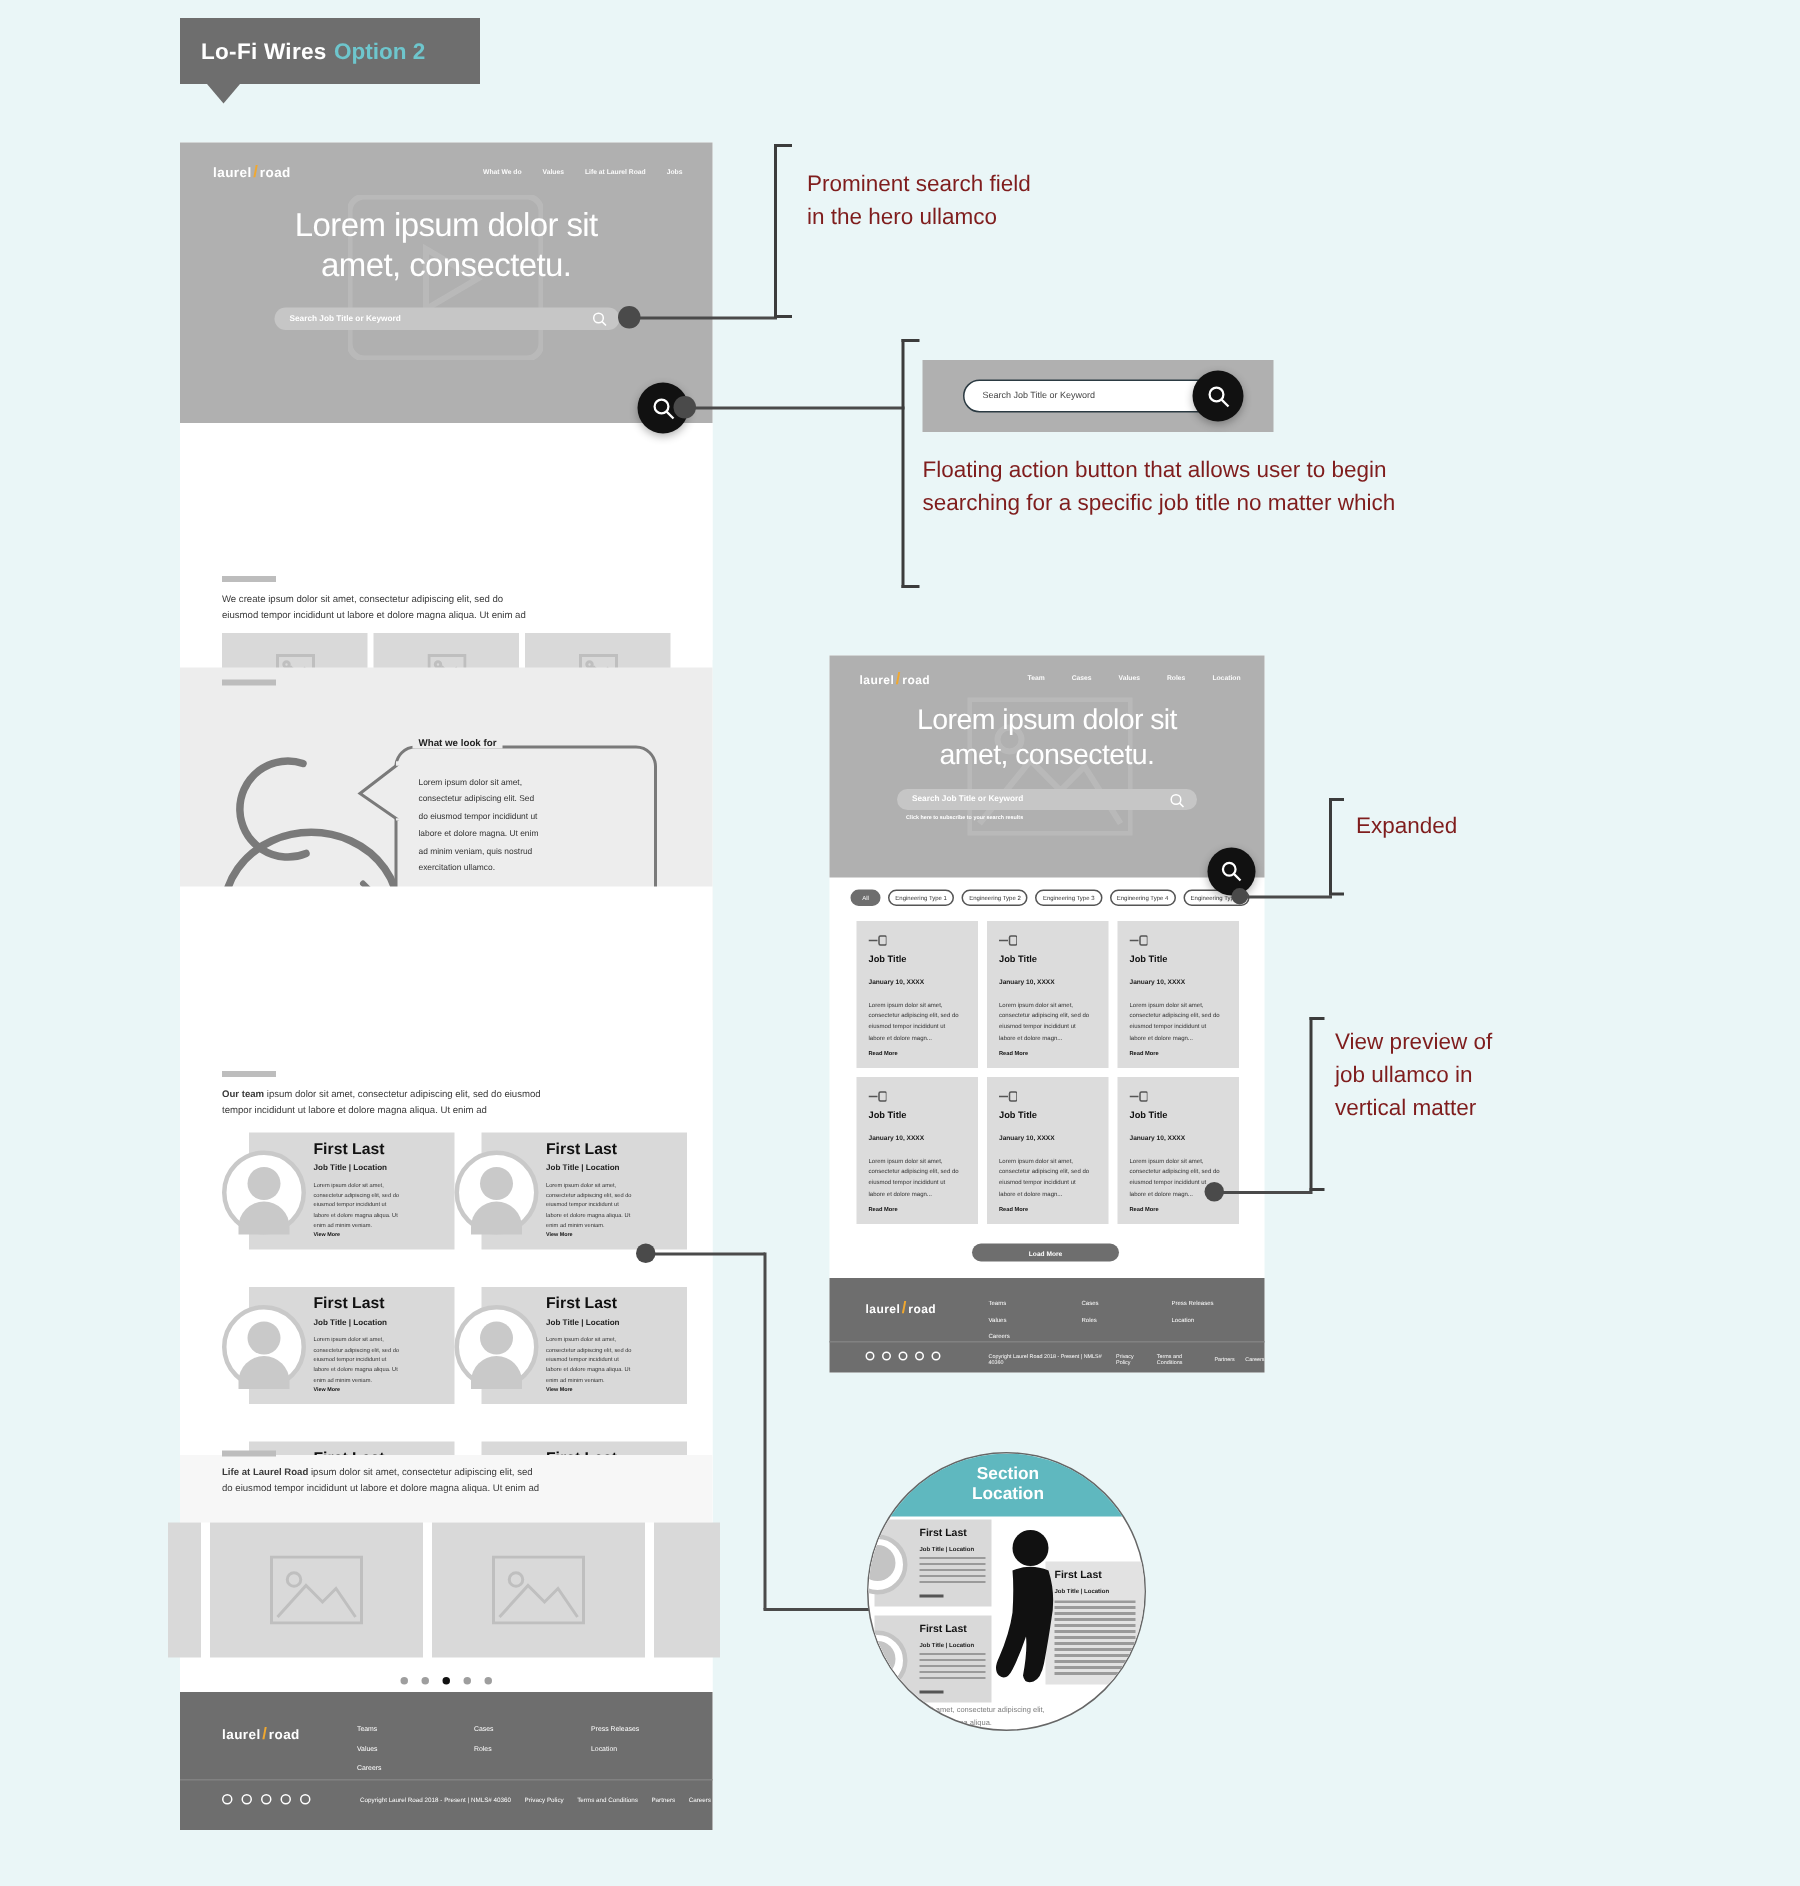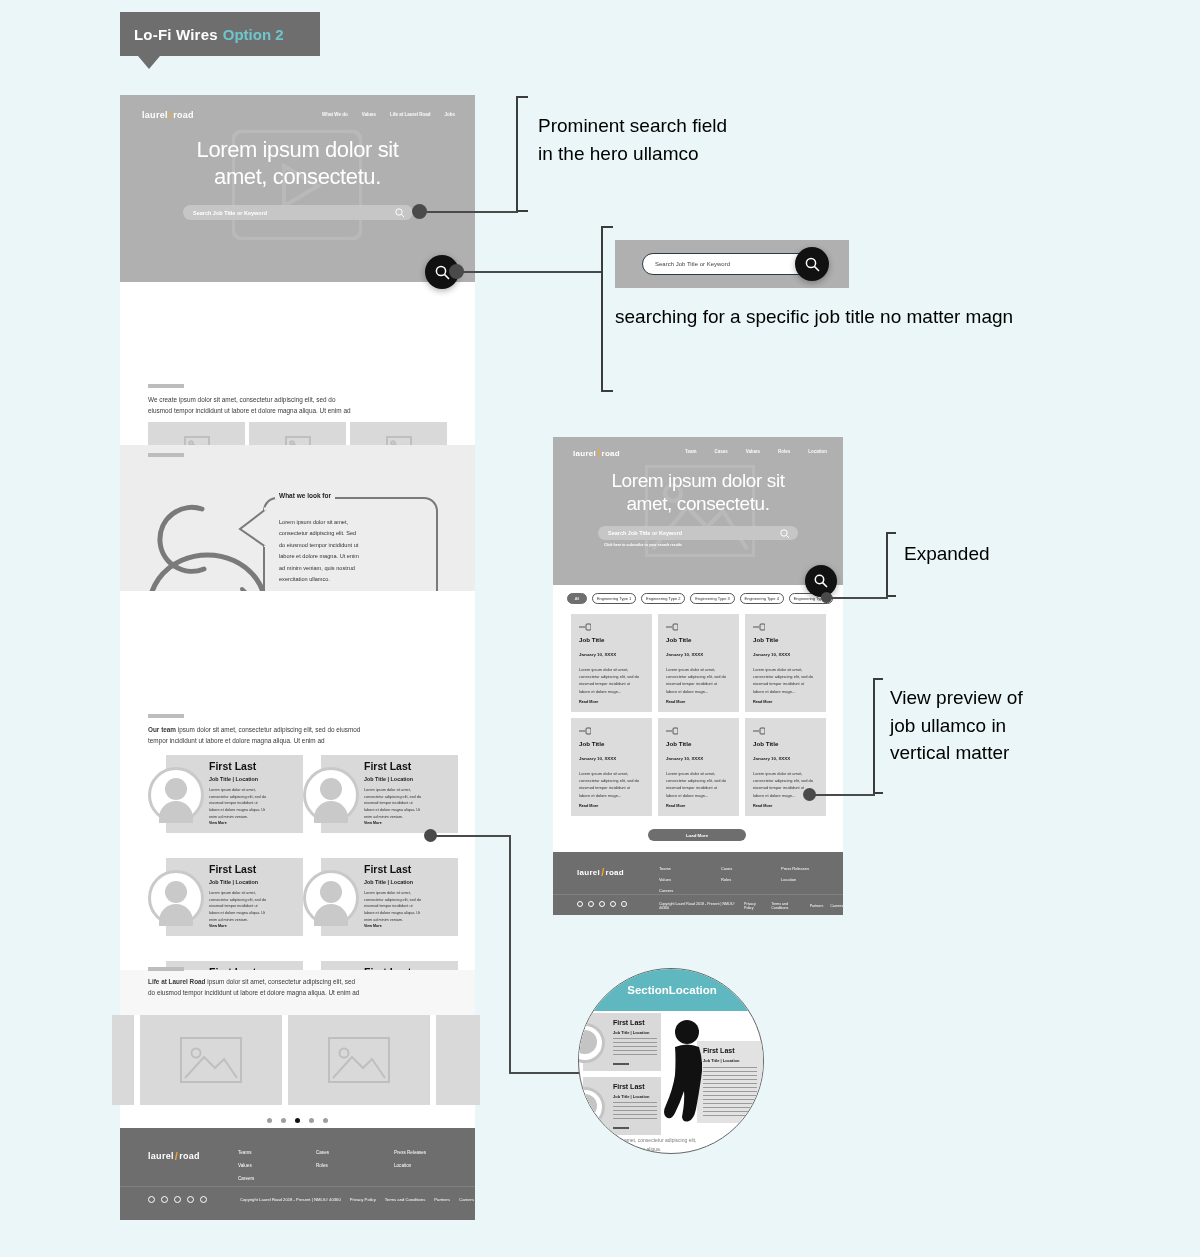--- a/index.html
+++ b/index.html
@@ -35,21 +35,21 @@
   .body-text{ font-size:6.4px; color:#3a3a3a; line-height:1.65;}
   .img-ph{ background:#d9d9d9; display:flex; align-items:center; justify-content:center;}
   .ph-icon{ stroke:#bfbfbf; fill:none; stroke-width:2;}
   .card-title{ font-size:6px; font-weight:bold; color:#222;}
   .card-body{ font-size:5px; color:#444; line-height:1.6;}
   .readmore{ font-size:4.2px; font-weight:bold; color:#222;}
   
   .line{ position:absolute; background:#4a4a4a; }
   .dot{ position:absolute; border-radius:50%; background:#4a4a4a;}
   .fab{ position:absolute; border-radius:50%; background:#111; display:flex; align-items:center; justify-content:center; box-shadow:0 2px 6px rgba(0,0,0,.3);}
-  .callout{ position:absolute; color:#000000; font-size:19px; line-height:1.45;}
+  .callout{ position:absolute; color:#7f1d1d; font-size:15px; line-height:1.45;}
   .bracket{ position:absolute; border:2px solid #3c3c3c; border-right:none;}
   
   .team-card{ background:#d9d9d9; position:relative;}
   .avatar-ring{ position:absolute; border-radius:50%; border:3px solid #c9c9c9; background:#fff;}
   .avatar-in{ position:absolute; border-radius:50%; background:#c9c9c9;}
   .pill{ border:.7px solid #555; border-radius:9px; font-size:4px; color:#333; display:flex; align-items:center; justify-content:center; white-space:nowrap;}
   .pill.active{ background:#6e6e6e; color:#fff; border-color:#6e6e6e;}
   .footer{ background:#6e6e6e; }
   .footer-link{ font-size:4.6px; color:#fff; }
   .circle-callout{ position:absolute; border-radius:50%; overflow:hidden; border:1px solid #666; background:#fff;}
@@ -549,21 +549,22 @@
     <span style="font-size:6px;color:#444;">Search Job Title or Keyword</span>
   </div>
   <div class="fab" style="left:180px;top:7px;width:34px;height:34px;">
     <svg width="15" height="15">
       <circle cx="6" cy="6" r="4.6" fill="none" stroke="#fff" stroke-width="1.5"></circle>
         <line x1="9.4" y1="9.4" x2="14" y2="14" stroke="#fff" stroke-width="1.5"></line>
     </svg>
   </div>
 </div>
 <div class="callout" style="left:615px; top:303px; width:410px;">
-  <div>searching for a specific job title no matter magn</div>
+  <div>Floating action button that allows user to begin</div>
+  <div>searching for a specific job title no matter which</div>
 </div>
 
 <div class="fab" style="left:805px; top:565px; width:32px; height:32px;">
   <svg width="14" height="14">
     <circle cx="5.5" cy="5.5" r="4.2" fill="none" stroke="#fff" stroke-width="1.5"></circle>
       <line x1="8.6" y1="8.6" x2="13" y2="13" stroke="#fff" stroke-width="1.5"></line>
   </svg>
 </div>
 
 <div class="dot" style="left:821px; top:592px; width:11px; height:11px;"></div>
@@ -581,21 +582,21 @@
   <div>job ullamco in</div>
   <div>vertical matter</div>
 </div>
 
 <div class="dot" style="left:424px; top:829px; width:13px; height:13px;"></div>
 <div class="line" style="left:434px; top:835px; width:76px; height:1.5px;"></div>
 <div class="line" style="left:509px; top:835px; width:1.5px; height:238px;"></div>
 <div class="line" style="left:509px; top:1072px; width:73px; height:1.5px;"></div>
 
 <div class="circle-callout" style="left:578px; top:968px; width:186px; height:186px;">
-  <div style="position:absolute;left:0;top:0;width:186px;height:42px;background:#5fb8bf;display:flex;align-items:center;justify-content:center;">
+  <div style="position:absolute;left:0;top:0;width:186px;height:42px;background:#5fb8bf;display:flex;flex-direction:column;align-items:center;justify-content:center;">
     <div style="color:#fff;font-size:11.5px;font-weight:bold;line-height:1.12;">Section</div>
     <div style="color:#fff;font-size:11.5px;font-weight:bold;line-height:1.12;">Location</div>
   </div>
 
   <div style="position:absolute;left:4px;top:44px;width:78px;height:58px;background:#d9d9d9;">
     <div style="position:absolute;left:-18px;top:10px;width:40px;height:40px;border-radius:50%;border:3px solid #c4c4c4;background:#fff;"></div>
     <div style="position:absolute;left:-10px;top:17px;width:24px;height:24px;border-radius:50%;background:#c4c4c4;"></div>
     <div style="position:absolute;left:30px;top:6px;font-size:7px;font-weight:bold;color:#111;">First Last</div>
     <div style="position:absolute;left:30px;top:17px;font-size:4px;font-weight:bold;color:#222;">Job Title | Location</div>
     <div style="position:absolute;left:30px;top:25px;width:44px;height:20px;background:repeating-linear-gradient(#9a9a9a 0 1.4px,transparent 1.4px 4px);"></div>

